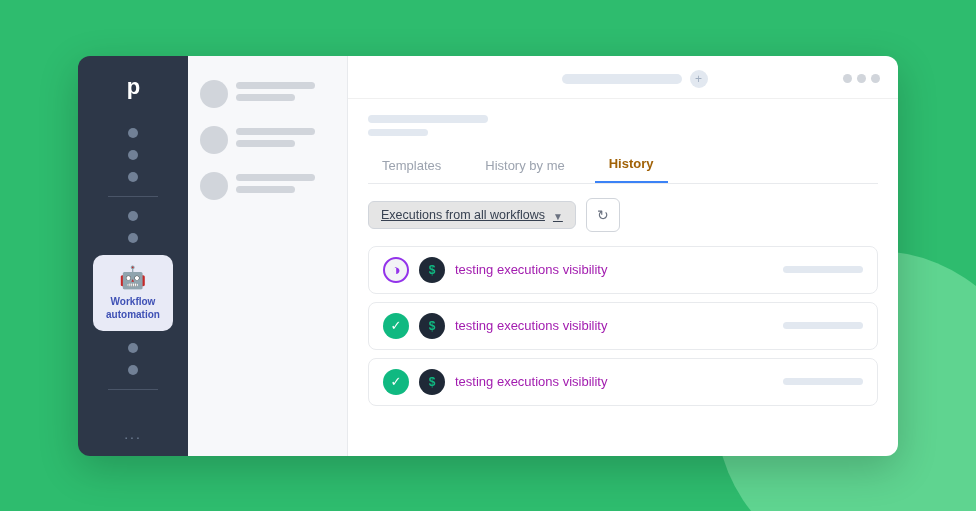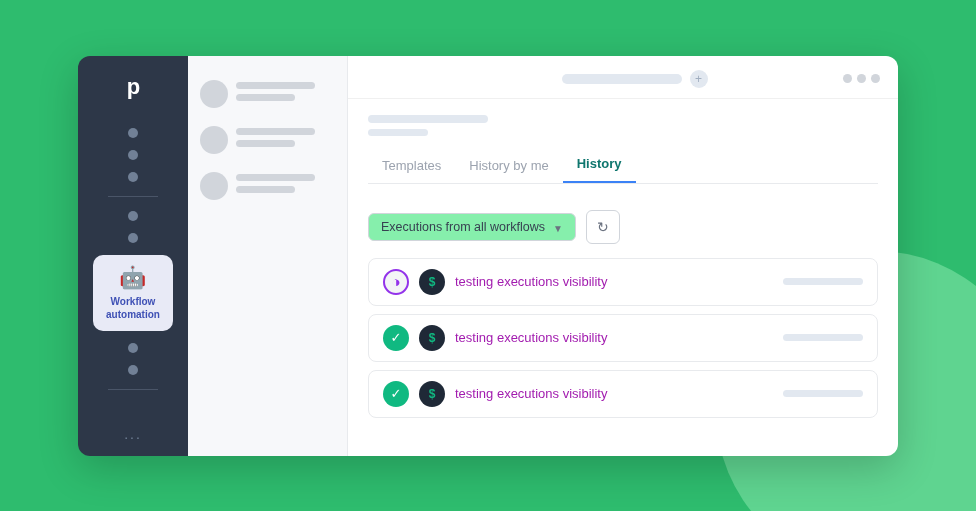--- a/index.html
+++ b/index.html
@@ -190,54 +190,55 @@
       width: 60px;
       height: 7px;
       background: #e2e8f0;
       border-radius: 4px;
       margin-bottom: 14px;
     }
     
     .tabs {
       display: flex;
       align-items: flex-end;
-      gap: 0;
-      margin-bottom: 26px;
+      gap: 16px;
+      margin-bottom: 14px;
       border-bottom: 1px solid #e8eaed;
     }
     .tab {
       font-size: 13px;
       color: #9ca3af;
       padding: 6px 14px 10px;
       cursor: pointer;
       white-space: nowrap;
     }
     .tab.active {
-      color: #0f766e;
+      color: #a16207;
       font-weight: 600;
       border-bottom: 2px solid #3b82f6;
     }
     
     .filter-row {
       display: flex;
       align-items: center;
       gap: 10px;
       margin-bottom: 14px;
     }
     .filter-select {
       display: flex;
       align-items: flex-end;
       gap: 8px;
       border: 1.5px solid #d1d5db;
       border-radius: 6px;
       padding: 6px 12px;
       font-size: 12.5px;
       color: #374151;
-      background: #86efac;
+      background: #e5e5e5;
       cursor: pointer;
+      text-decoration: underline;
     }
     .filter-select .chevron {
       color: #6b7280;
       font-size: 10px;
     }
     .refresh-btn {
       width: 34px;
       height: 34px;
       border: 1.5px solid #d1d5db;
       border-radius: 6px;

